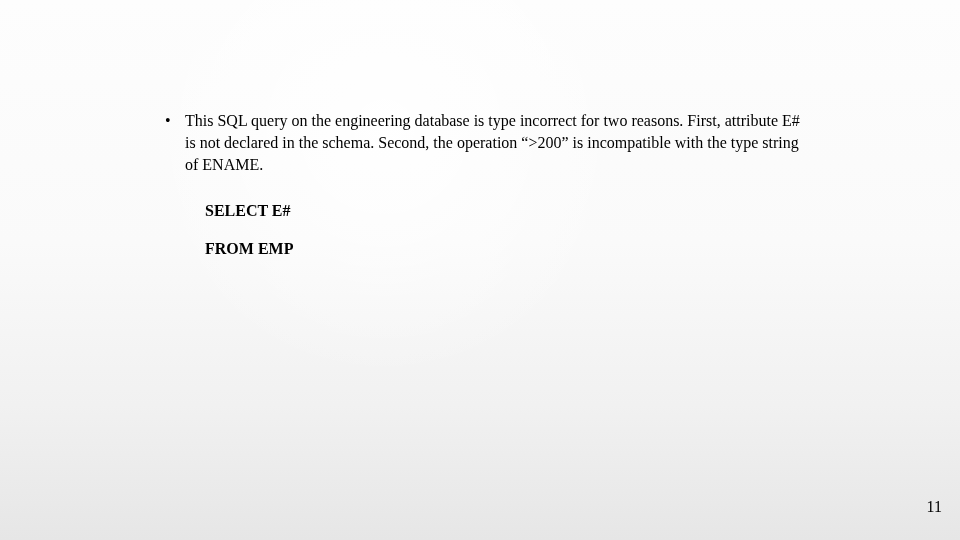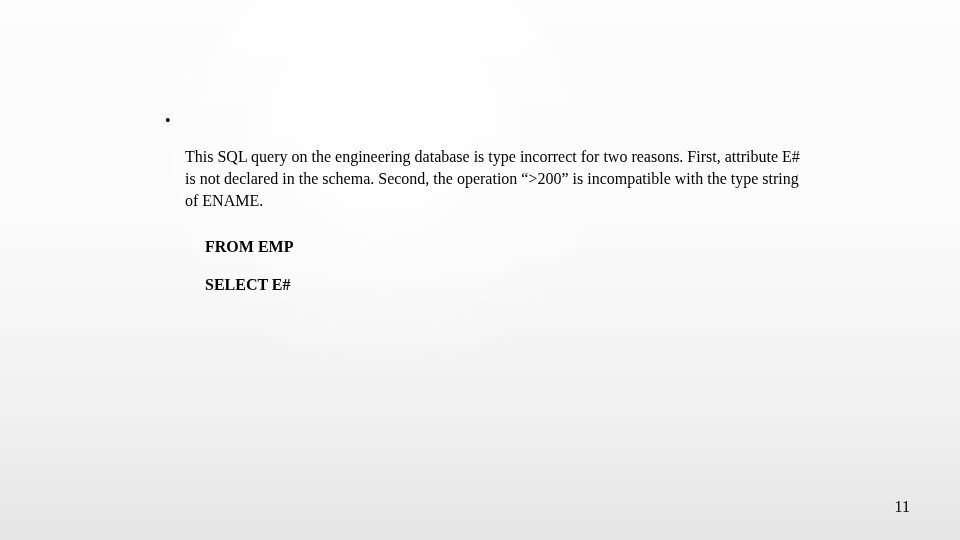--- a/index.html
+++ b/index.html
@@ -34,52 +34,51 @@
     font-size: 16px;
     line-height: 22px;
     width: 20px;
     flex: 0 0 20px;
     text-align: left;
   }
   .bullet-text {
     font-size: 16px;
     line-height: 22px;
     color: #000;
-    margin-top: 36px;
   }
   .sql-block {
     margin-left: 40px;
     margin-top: 24px;
     font-size: 16px;
     font-weight: bold;
     line-height: 22px;
   }
   .sql-line {
     margin-bottom: 16px;
   }
   .page-number {
     position: absolute;
-    right: 50px;
+    right: 18px;
     bottom: 24px;
     font-size: 16px;
     color: #000;
   }
 </style>
 </head>
 <body>
 
 <div class="slide">
   <div class="content">
 
     <div class="bullet-item">
       <div class="bullet-mark">•</div>
       <div class="bullet-text">This SQL query on the engineering database is type incorrect for two reasons. First, attribute E# is not declared in the schema. Second, the operation “&gt;200” is incompatible with the type string of ENAME.</div>
     </div>
 
     <div class="sql-block">
+      <div class="sql-line">SELECT E#</div>
       <div class="sql-line">FROM EMP</div>
-      <div class="sql-line">SELECT E#</div>
     </div>
 
   </div>
 
   <div class="page-number">11</div>
 </div>
 
 </body></html>

